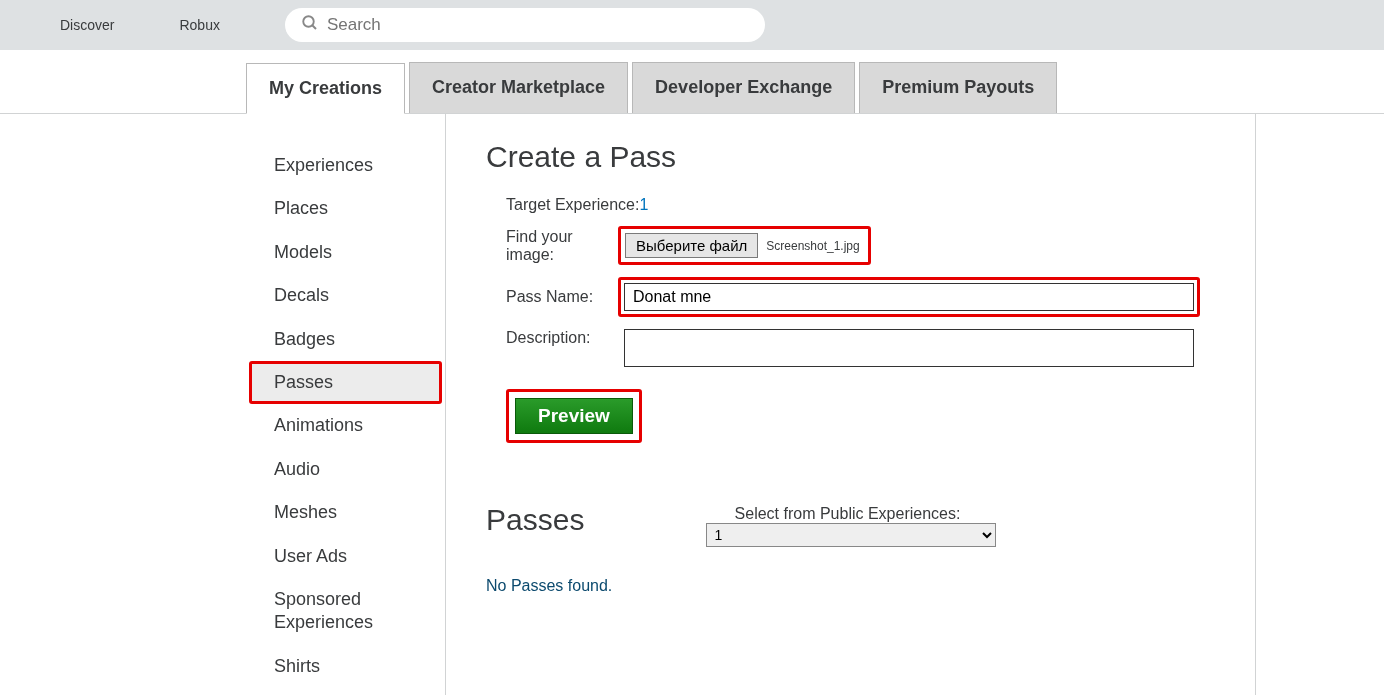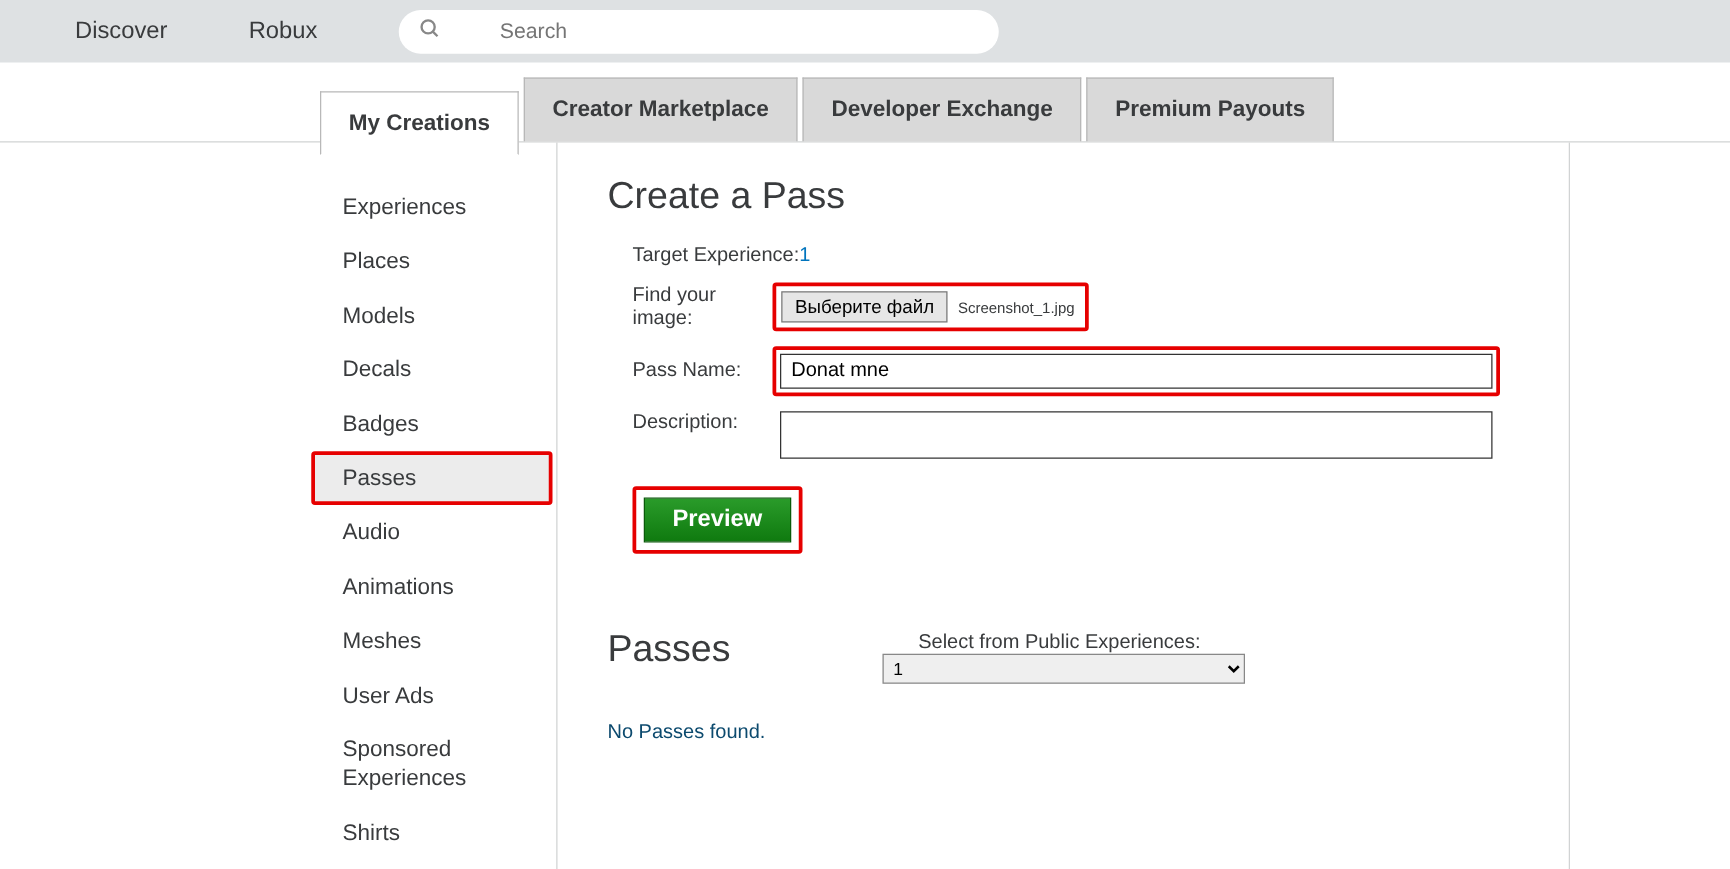--- a/index.html
+++ b/index.html
@@ -1,27 +1,27 @@
 <!DOCTYPE html>
 <html><head>
   <meta charset="utf-8">
   <style>
     * { margin: 0; padding: 0; box-sizing: border-box; }
     body { font-family: Arial, Helvetica, sans-serif; color: #393b3d; background: #fff; }
     
     .top-nav { background: #dee1e3; height: 50px; display: flex; align-items: center; padding: 0 40px; }
-    .nav-item { font-size: 19px; color: #393b3d; padding: 8px 20px; margin-right: 25px; cursor: pointer; font-weight: 500; }
+    .nav-item { font-size: 14px; color: #393b3d; padding: 8px 20px; margin-right: 25px; cursor: pointer; font-weight: 500; }
     .nav-item.highlighted { border: 3px solid #e60000; border-radius: 3px; padding: 5px 28px; }
-    .search-wrap { display: flex; align-items: center; background: #fff; border-radius: 20px; padding: 6px 16px; margin-left: 20px; width: 480px; gap: 39px; }
+    .search-wrap { display: flex; align-items: center; background: #fff; border-radius: 20px; padding: 6px 16px; margin-left: 20px; width: 480px; }
     .search-icon { color: #888; margin-right: 8px; flex-shrink: 0; }
     .search-input { border: none; outline: none; font-size: 17px; color: #888; width: 100%; background: transparent; }
     
     .tabs-row { display: flex; background: #fff; border-bottom: 1px solid #d1d3d4; padding-left: 246px; margin-top: 12px; }
     .tab { padding: 14px 22px; font-size: 18px; background: #d9d9d9; border: 1px solid #b8b8b8; border-bottom: none; margin-right: 4px; cursor: pointer; font-weight: 600; color: #393b3d; }
-    .tab.active { background: #fff; border-bottom: 1px solid #fff; position: relative; top: 11px; margin-left: 10px; }
+    .tab.active { background: #fff; border-bottom: 1px solid #fff; position: relative; top: 1px; }
     
     .content-wrap { display: flex; padding-left: 246px; }
     .sidebar { width: 200px; padding-top: 30px; border-right: 1px solid #d1d3d4; min-height: 600px; }
     .side-item { padding: 10px 28px; font-size: 18px; color: #393b3d; cursor: pointer; line-height: 1.3; }
     .side-item.highlighted { border: 3px solid #e60000; border-radius: 3px; margin: 0 3px; padding: 7px 22px; background: #ececec; }
     
     .main { flex: 1; padding: 26px 40px; border-right: 1px solid #d1d3d4; min-height: 600px; max-width: 810px; }
     .page-title { font-size: 30px; font-weight: 400; margin-bottom: 22px; }
     
     .form-row { display: flex; align-items: center; margin-bottom: 12px; font-size: 16px; }
@@ -70,22 +70,22 @@
 </div>
 
 <div class="content-wrap">
   <div class="sidebar">
     <div class="side-item">Experiences</div>
     <div class="side-item">Places</div>
     <div class="side-item">Models</div>
     <div class="side-item">Decals</div>
     <div class="side-item">Badges</div>
     <div class="side-item highlighted">Passes</div>
+    <div class="side-item">Animations</div>
     <div class="side-item">Audio</div>
-    <div class="side-item">Animations</div>
     <div class="side-item">Meshes</div>
     <div class="side-item">User Ads</div>
     <div class="side-item">Sponsored Experiences</div>
     <div class="side-item">Shirts</div>
     <div class="side-item">T-Shirts</div>
   </div>
 
   <div class="main">
     <h1 class="page-title">Create a Pass</h1>
 

